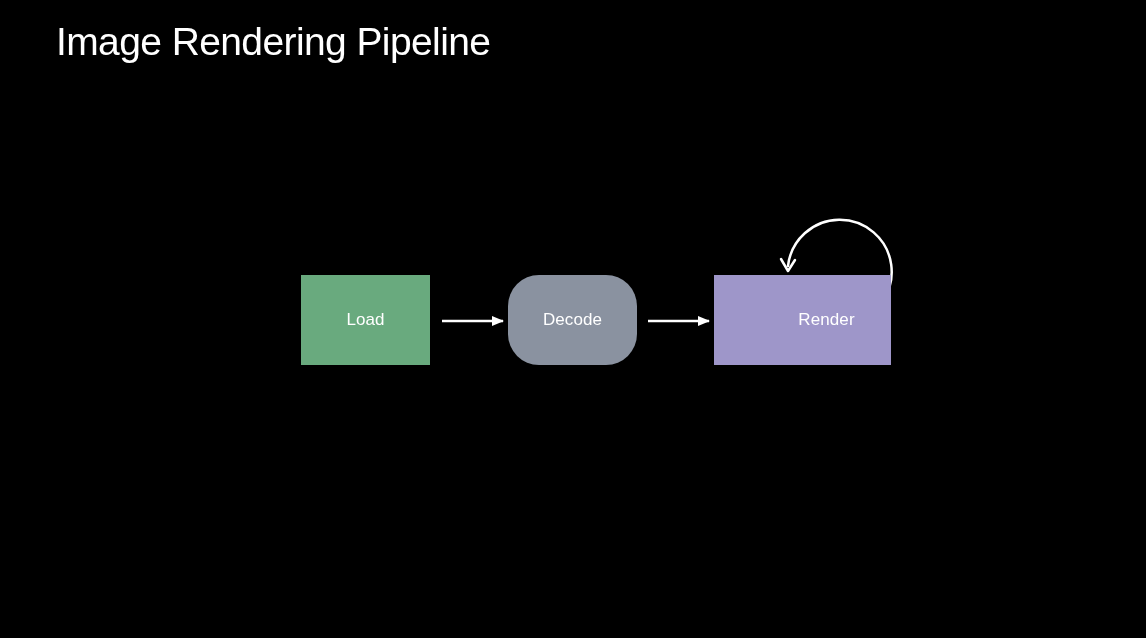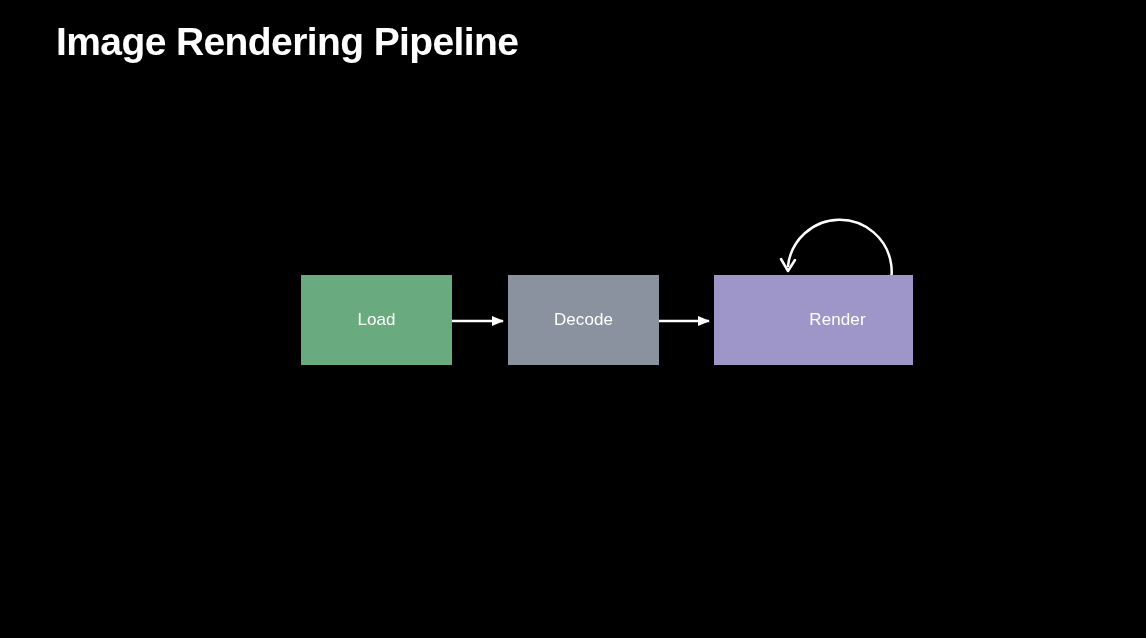--- a/index.html
+++ b/index.html
@@ -15,42 +15,42 @@
     overflow: hidden;
     font-family: "Liberation Sans", sans-serif;
   }
   .title {
     position: absolute;
     left: 56px;
     top: 20px;
     margin: 0;
     font-size: 39px;
     line-height: 1.15;
-    font-weight: 700;
+    font-weight: 400;
     letter-spacing: -0.6px;
     color: #ffffff;
     white-space: nowrap;
   }
   .connector-layer {
     position: absolute;
     left: 0;
     top: 0;
     width: 1146px;
     height: 638px;
   }
   .node {
     position: absolute;
-    width: 151px;
+    width: 129px;
     height: 90px;
     display: flex;
     align-items: center;
     justify-content: center;
   }
   .node-load   { left: 301px; top: 275px; }
-  .node-decode { left: 508px; top: 275px; }
+  .node-decode { left: 508px; top: 275px; border-radius: 31px; }
   .node-render { left: 714px; top: 275px; }
   .node-label {
     color: #ffffff;
     font-size: 17px;
     font-weight: 500;
     letter-spacing: 0.1px;
   }
 </style>
 </head>
 <body>

